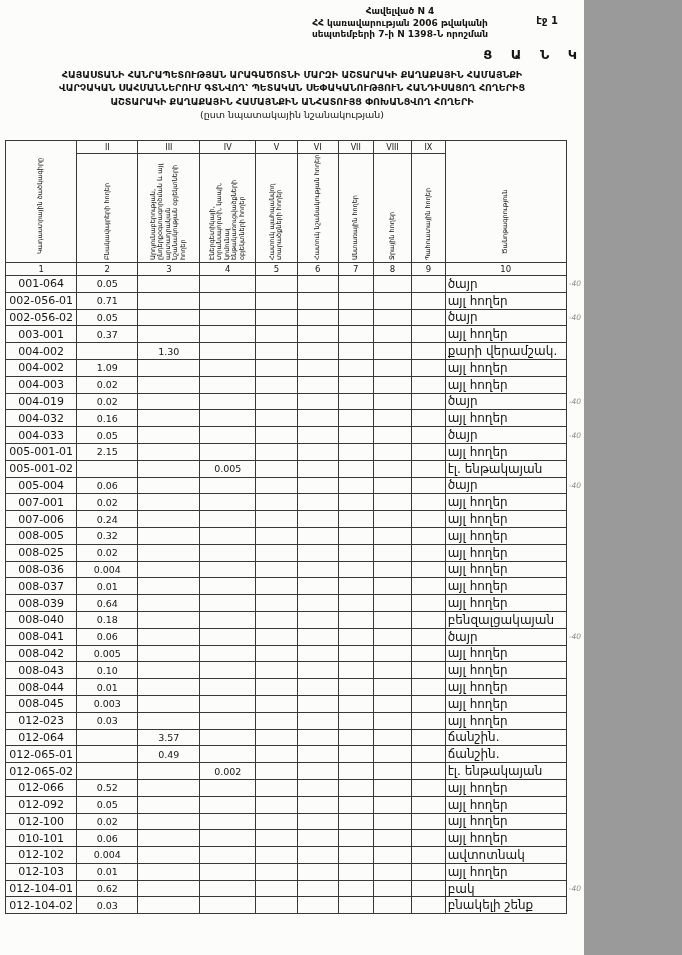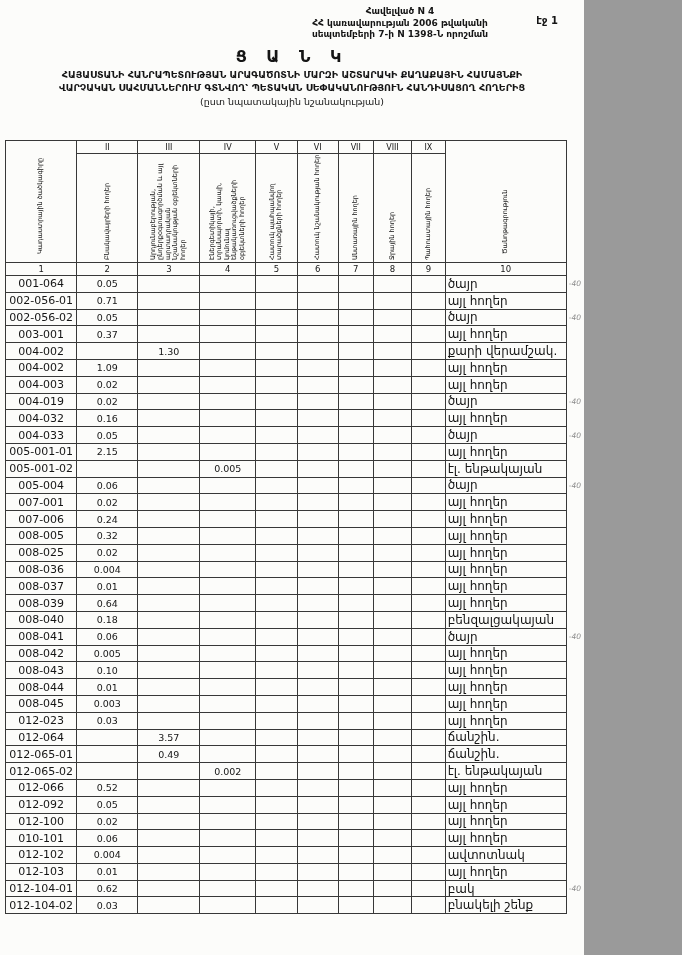--- a/index.html
+++ b/index.html
@@ -7,22 +7,22 @@
   .page {
     width:584px; height:955px; background:#fcfcfa; position:relative;
     font-family:"DejaVu Sans", sans-serif; color:#151515; overflow:hidden;
   }
   .appendix-block {
     position:absolute; top:6px; left:215px; width:370px; text-align:center;
     font-weight:bold; font-size:9px; line-height:1.3;
   }
   .page-num { position:absolute; top:15px; right:26px; font-weight:bold; font-size:10px; }
   .doc-title {
-    position:absolute; top:47px; left:0; width:100%; text-align:center;
-    font-weight:bold; font-size:16px; letter-spacing:7px;
+    position:absolute; top:47px; left:0; width:100%; text-align:right;
+    font-weight:bold; font-size:13px; letter-spacing:7px;
   }
   .doc-subtitle {
     position:absolute; top:68px; left:0; width:100%; text-align:center;
     font-weight:bold; font-size:9.5px; line-height:1.4;
   }
   .doc-subnote { font-weight:normal; }
   table.main {
     position:absolute; top:140px; left:5px; border-collapse:collapse; table-layout:fixed;
     font-size:10px;
   }
@@ -54,20 +54,21 @@
     <div>ՀՀ կառավարության 2006 թվականի</div>
     <div>սեպտեմբերի 7-ի N 1398-Ն որոշման</div>
   </div>
   <div class="page-num">էջ 1</div>
 
   <div class="doc-title">Ց Ա Ն Կ</div>
 
   <div class="doc-subtitle">
     <div>ՀԱՅԱՍՏԱՆԻ ՀԱՆՐԱՊԵՏՈՒԹՅԱՆ ԱՐԱԳԱԾՈՏՆԻ ՄԱՐԶԻ ԱՇՏԱՐԱԿԻ ՔԱՂԱՔԱՅԻՆ ՀԱՄԱՅՆՔԻ</div>
     <div>ՎԱՐՉԱԿԱՆ ՍԱՀՄԱՆՆԵՐՈՒՄ ԳՏՆՎՈՂ՝ ՊԵՏԱԿԱՆ ՍԵՓԱԿԱՆՈՒԹՅՈՒՆ ՀԱՆԴԻՍԱՑՈՂ ՀՈՂԵՐԻՑ</div>
+    <div>ԱՇՏԱՐԱԿԻ ՔԱՂԱՔԱՅԻՆ ՀԱՄԱՅՆՔԻՆ ԱՆՀԱՏՈՒՅՑ ՓՈԽԱՆՑՎՈՂ ՀՈՂԵՐԻ</div>
     <div class="doc-subnote">(ըստ նպատակային նշանակության)</div>
   </div>
 
   <table class="main">
     <colgroup>
       <col style="width:84px">
         <col style="width:70px">
         <col style="width:68px">
       <col style="width:60px">
         <col style="width:48px">

